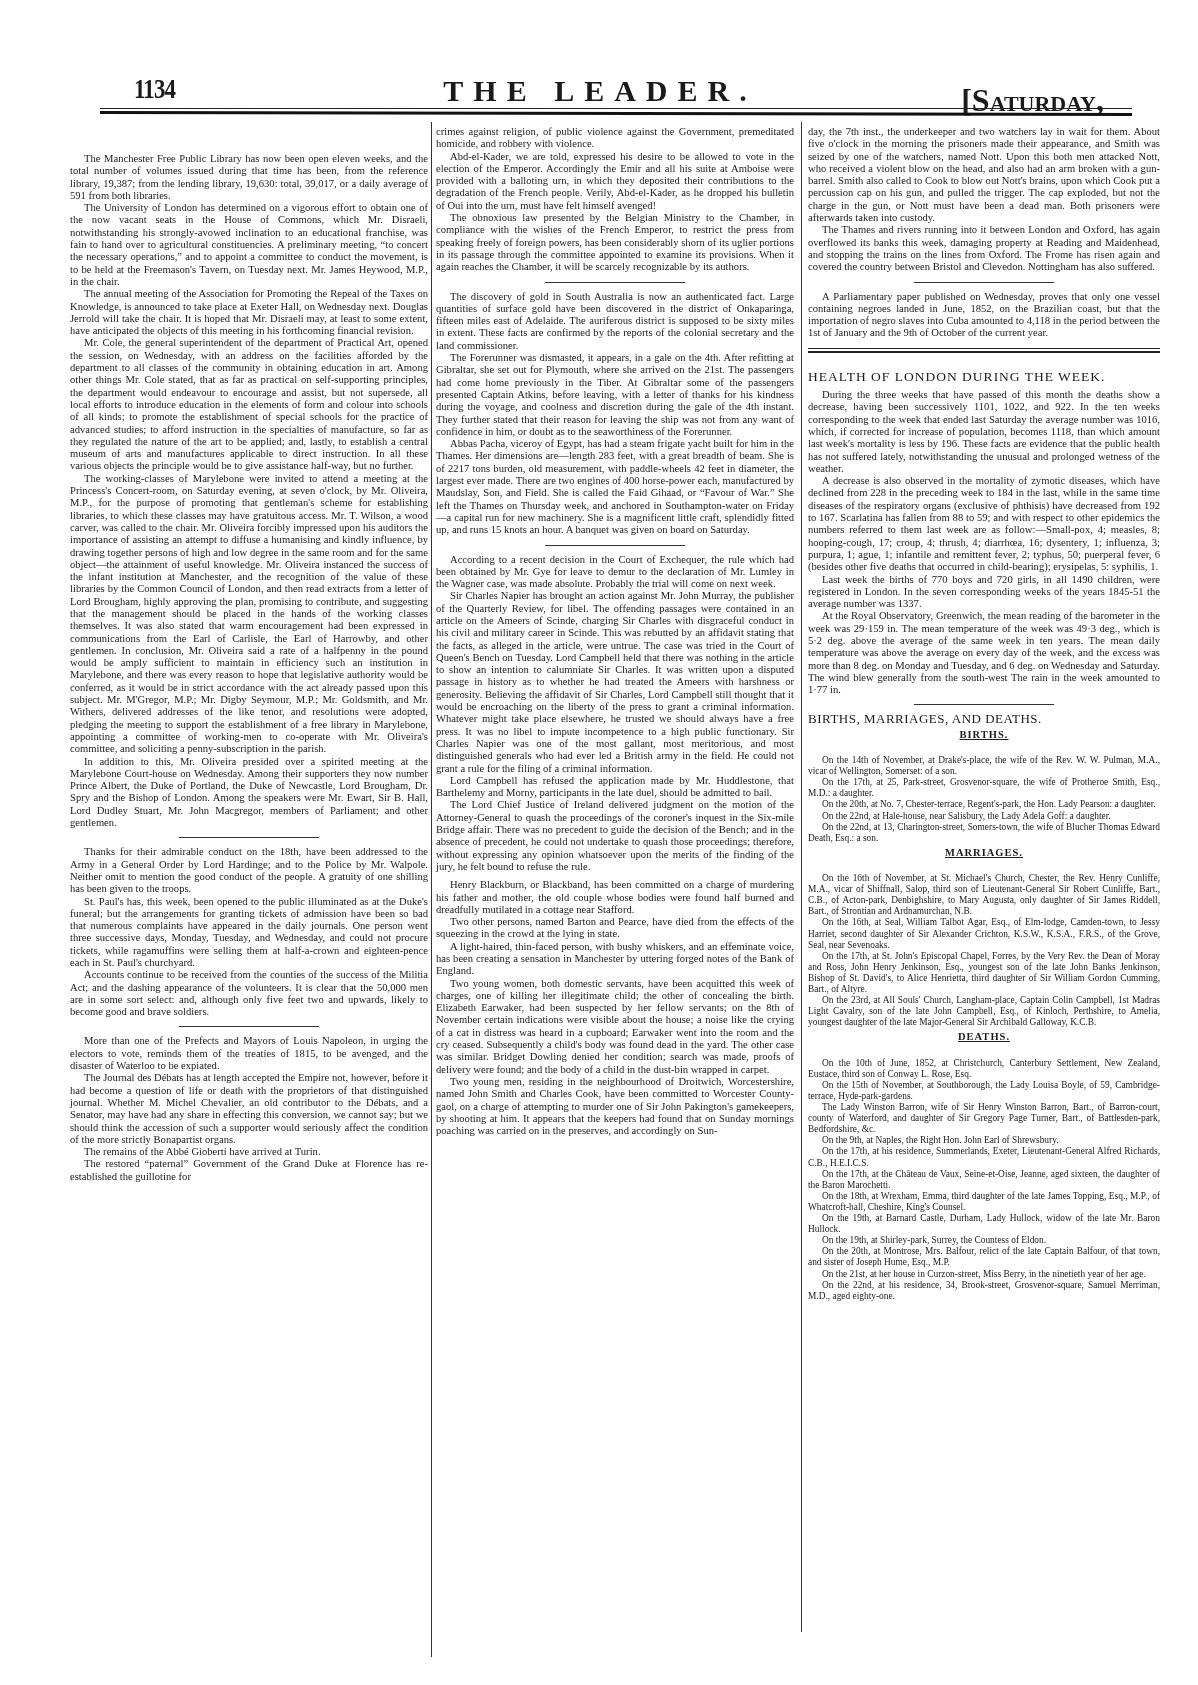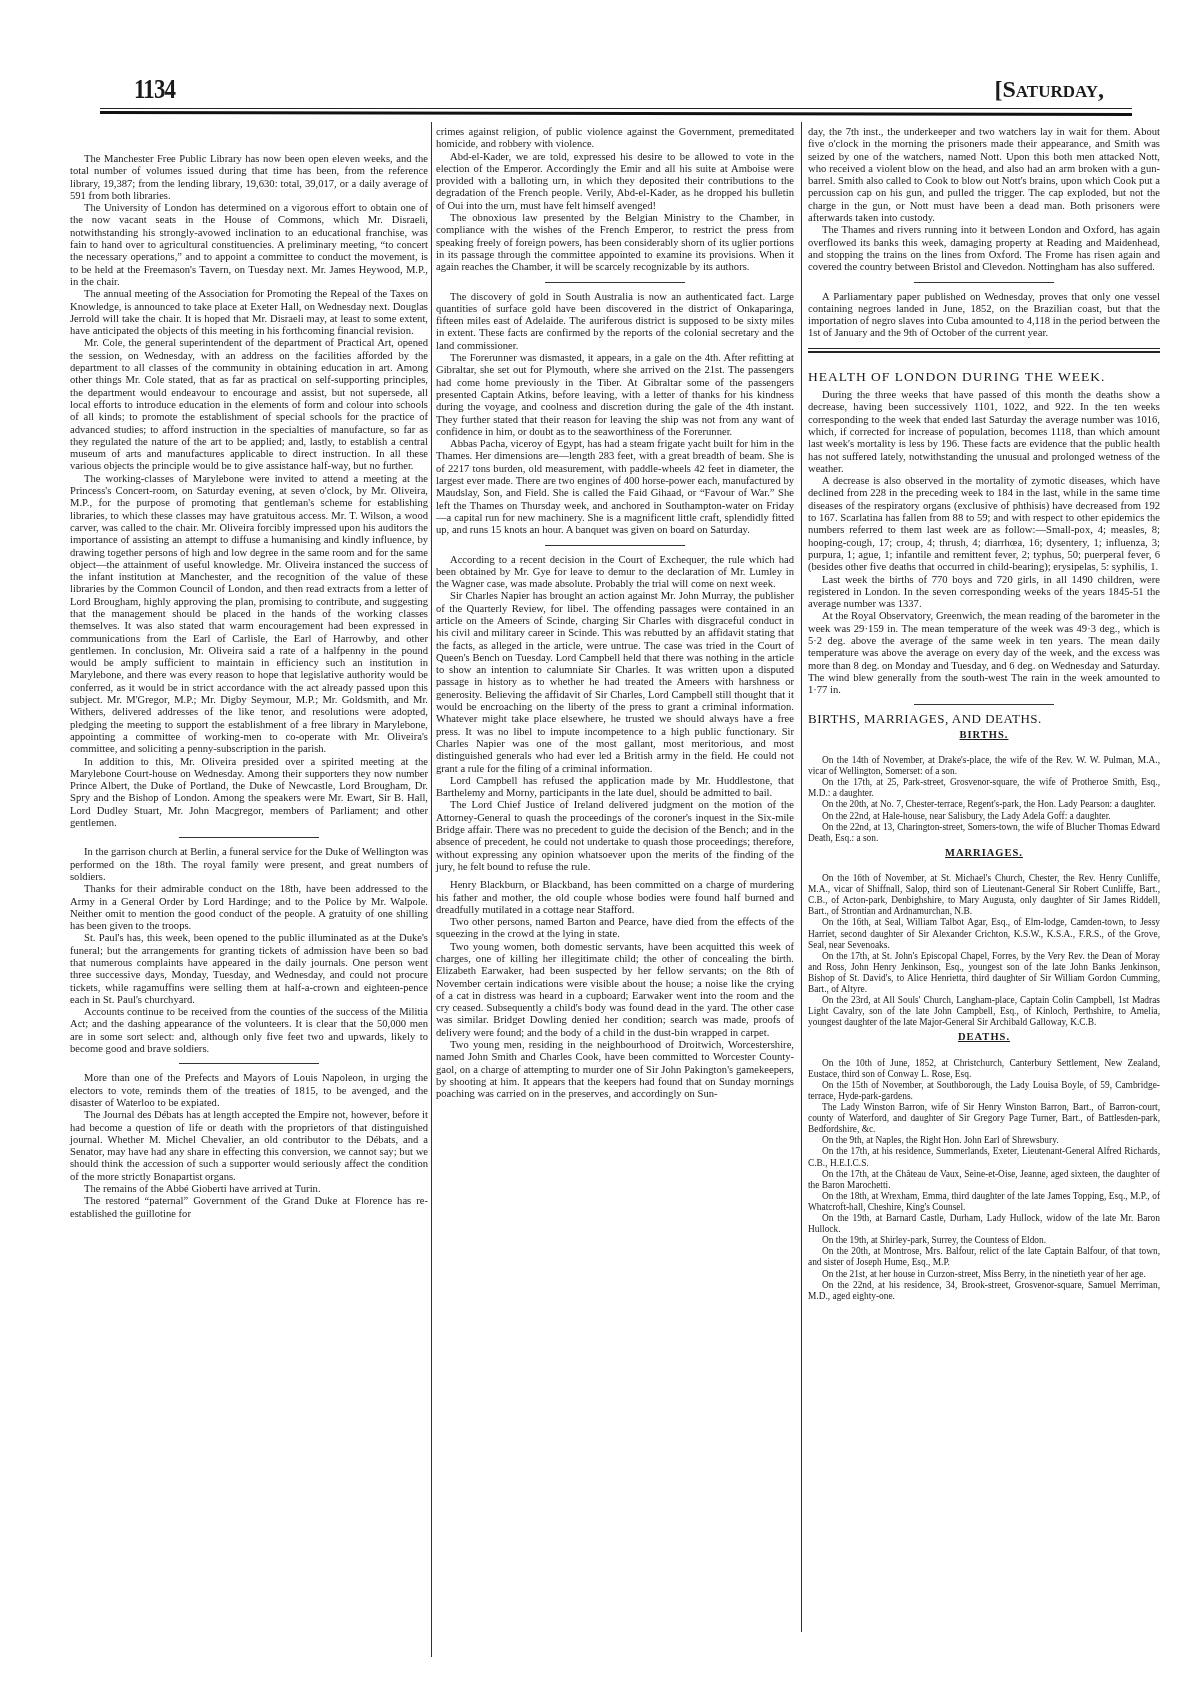--- a/index.html
+++ b/index.html
@@ -3,21 +3,21 @@
 <meta charset="utf-8">
 <style>
   html,body{margin:0;padding:0;background:#fff;}
   body{width:1198px;height:1685px;position:relative;overflow:hidden;color:#1a1a1a;
        font-family:"DejaVu Serif","Liberation Serif",serif;}
   .masthead{position:absolute;left:100px;top:70px;width:1000px;height:40px;}
   .pageno{position:absolute;left:34px;top:4px;font-size:27px;font-weight:bold;letter-spacing:-1px;
           font-family:"Liberation Serif",serif;transform:scaleX(0.85);transform-origin:left;}
   .title{position:absolute;left:0;right:0;top:4px;text-align:center;font-size:30px;letter-spacing:10px;
          font-family:"Liberation Serif",serif;font-weight:bold;}
-  .dateline{position:absolute;right:-4px;top:6px;font-size:24px;font-family:"Liberation Serif",serif;
+  .dateline{position:absolute;right:-4px;top:12px;font-size:32px;font-family:"Liberation Serif",serif;
             font-variant:small-caps;font-weight:bold;text-align:right;}
   .rule-top{position:absolute;left:100px;top:108px;width:1032px;height:0;border-top:1px solid #222;}
   .rule-top2{position:absolute;left:100px;top:112px;width:1032px;height:3px;background:#111;
              transform:skewY(0.1deg);}
   .col{position:absolute;top:126px;font-size:10.6px;line-height:12.3px;text-align:justify;
        font-family:"Liberation Serif",serif;}
   .col p{margin:0;text-indent:14px;}
   .c1{left:70px;width:358px;margin-top:27px;}
   .c2{left:436px;width:358px;}
   .c3{left:808px;width:352px;}
@@ -31,37 +31,37 @@
   h3{font-size:13px;font-weight:normal;text-align:left;margin:6px 0 2px 0;letter-spacing:.5px;}
   h4{font-size:10.5px;font-weight:bold;text-align:center;margin:3px 0 2px 0;letter-spacing:1px;text-decoration:underline;}
   .small{font-size:9.4px;line-height:11.1px;margin-top:14px;}
   .gap{height:6px;}
 </style>
 </head>
 <body>
 
 <div class="masthead">
   <div class="pageno">1134</div>
+  <div class="title">THE LEADER.</div>
   <div class="dateline">[Saturday,</div>
 </div>
 <div class="rule-top"></div>
 <div class="rule-top2"></div>
 
 <div class="vr vr1"></div>
 <div class="vr vr2"></div>
 
 <div class="col c1">
   <p>The Manchester Free Public Library has now been open eleven weeks, and the total number of volumes issued during that time has been, from the reference library, 19,387; from the lending library, 19,630: total, 39,017, or a daily average of 591 from both libraries.</p>
   <p>The University of London has determined on a vigorous effort to obtain one of the now vacant seats in the House of Commons, which Mr. Disraeli, notwithstanding his strongly-avowed inclination to an educational franchise, was fain to hand over to agricultural constituencies. A preliminary meeting, “to concert the necessary operations,” and to appoint a committee to conduct the movement, is to be held at the Freemason's Tavern, on Tuesday next. Mr. James Heywood, M.P., in the chair.</p>
   <p>The annual meeting of the Association for Promoting the Repeal of the Taxes on Knowledge, is announced to take place at Exeter Hall, on Wednesday next. Douglas Jerrold will take the chair. It is hoped that Mr. Disraeli may, at least to some extent, have anticipated the objects of this meeting in his forthcoming financial revision.</p>
   <p>Mr. Cole, the general superintendent of the department of Practical Art, opened the session, on Wednesday, with an address on the facilities afforded by the department to all classes of the community in obtaining education in art. Among other things Mr. Cole stated, that as far as practical on self-supporting principles, the department would endeavour to encourage and assist, but not supersede, all local efforts to introduce education in the elements of form and colour into schools of all kinds; to promote the establishment of special schools for the practice of advanced studies; to afford instruction in the specialties of manufacture, so far as they regulated the nature of the art to be applied; and, lastly, to establish a central museum of arts and manufactures applicable to direct instruction. In all these various objects the principle would be to give assistance half-way, but no further.</p>
   <p>The working-classes of Marylebone were invited to attend a meeting at the Princess's Concert-room, on Saturday evening, at seven o'clock, by Mr. Oliveira, M.P., for the purpose of promoting that gentleman's scheme for establishing libraries, to which these classes may have gratuitous access. Mr. T. Wilson, a wood carver, was called to the chair. Mr. Oliveira forcibly impressed upon his auditors the importance of assisting an attempt to diffuse a humanising and kindly influence, by drawing together persons of high and low degree in the same room and for the same object—the attainment of useful knowledge. Mr. Oliveira instanced the success of the infant institution at Manchester, and the recognition of the value of these libraries by the Common Council of London, and then read extracts from a letter of Lord Brougham, highly approving the plan, promising to contribute, and suggesting that the management should be placed in the hands of the working classes themselves. It was also stated that warm encouragement had been expressed in communications from the Earl of Carlisle, the Earl of Harrowby, and other gentlemen. In conclusion, Mr. Oliveira said a rate of a halfpenny in the pound would be amply sufficient to maintain in efficiency such an institution in Marylebone, and there was every reason to hope that legislative authority would be conferred, as it would be in strict accordance with the act already passed upon this subject. Mr. M'Gregor, M.P.; Mr. Digby Seymour, M.P.; Mr. Goldsmith, and Mr. Withers, delivered addresses of the like tenor, and resolutions were adopted, pledging the meeting to support the establishment of a free library in Marylebone, appointing a committee of working-men to co-operate with Mr. Oliveira's committee, and soliciting a penny-subscription in the parish.</p>
   <p>In addition to this, Mr. Oliveira presided over a spirited meeting at the Marylebone Court-house on Wednesday. Among their supporters they now number Prince Albert, the Duke of Portland, the Duke of Newcastle, Lord Brougham, Dr. Spry and the Bishop of London. Among the speakers were Mr. Ewart, Sir B. Hall, Lord Dudley Stuart, Mr. John Macgregor, members of Parliament; and other gentlemen.</p>
   <div class="short-rule"></div>
-  <p>In the garrison church at Berlin, a funeral service for the Duke of Wellington was performed on the 18th. The royal family were present, and great numbers of soldiers.</p>
   <p>Thanks for their admirable conduct on the 18th, have been addressed to the Army in a General Order by Lord Hardinge; and to the Police by Mr. Walpole. Neither omit to mention the good conduct of the people. A gratuity of one shilling has been given to the troops.</p>
   <p>St. Paul's has, this week, been opened to the public illuminated as at the Duke's funeral; but the arrangements for granting tickets of admission have been so bad that numerous complaints have appeared in the daily journals. One person went three successive days, Monday, Tuesday, and Wednesday, and could not procure tickets, while ragamuffins were selling them at half-a-crown and eighteen-pence each in St. Paul's churchyard.</p>
   <p>Accounts continue to be received from the counties of the success of the Militia Act; and the dashing appearance of the volunteers. It is clear that the 50,000 men are in some sort select: and, although only five feet two and upwards, likely to become good and brave soldiers.</p>
   <div class="short-rule"></div>
   <p>More than one of the Prefects and Mayors of Louis Napoleon, in urging the electors to vote, reminds them of the treaties of 1815, to be avenged, and the disaster of Waterloo to be expiated.</p>
   <p>The Journal des Débats has at length accepted the Empire not, however, before it had become a question of life or death with the proprietors of that distinguished journal. Whether M. Michel Chevalier, an old contributor to the Débats, and a Senator, may have had any share in effecting this conversion, we cannot say; but we should think the accession of such a supporter would seriously affect the condition of the more strictly Bonapartist organs.</p>
   <p>The remains of the Abbé Gioberti have arrived at Turin.</p>
   <p>The restored “paternal” Government of the Grand Duke at Florence has re-established the guillotine for</p>
 </div>
 
@@ -74,20 +74,21 @@
   <p>The Forerunner was dismasted, it appears, in a gale on the 4th. After refitting at Gibraltar, she set out for Plymouth, where she arrived on the 21st. The passengers had come home previously in the Tiber. At Gibraltar some of the passengers presented Captain Atkins, before leaving, with a letter of thanks for his kindness during the voyage, and coolness and discretion during the gale of the 4th instant. They further stated that their reason for leaving the ship was not from any want of confidence in him, or doubt as to the seaworthiness of the Forerunner.</p>
   <p>Abbas Pacha, viceroy of Egypt, has had a steam frigate yacht built for him in the Thames. Her dimensions are—length 283 feet, with a great breadth of beam. She is of 2217 tons burden, old measurement, with paddle-wheels 42 feet in diameter, the largest ever made. There are two engines of 400 horse-power each, manufactured by Maudslay, Son, and Field. She is called the Faid Gihaad, or “Favour of War.” She left the Thames on Thursday week, and anchored in Southampton-water on Friday—a capital run for new machinery. She is a magnificent little craft, splendidly fitted up, and runs 15 knots an hour. A banquet was given on board on Saturday.</p>
   <div class="short-rule"></div>
   <p>According to a recent decision in the Court of Exchequer, the rule which had been obtained by Mr. Gye for leave to demur to the declaration of Mr. Lumley in the Wagner case, was made absolute. Probably the trial will come on next week.</p>
   <p>Sir Charles Napier has brought an action against Mr. John Murray, the publisher of the Quarterly Review, for libel. The offending passages were contained in an article on the Ameers of Scinde, charging Sir Charles with disgraceful conduct in his civil and military career in Scinde. This was rebutted by an affidavit stating that the facts, as alleged in the article, were untrue. The case was tried in the Court of Queen's Bench on Tuesday. Lord Campbell held that there was nothing in the article to show an intention to calumniate Sir Charles. It was written upon a disputed passage in history as to whether he had treated the Ameers with harshness or generosity. Believing the affidavit of Sir Charles, Lord Campbell still thought that it would be encroaching on the liberty of the press to grant a criminal information. Whatever might take place elsewhere, he trusted we should always have a free press. It was no libel to impute incompetence to a high public functionary. Sir Charles Napier was one of the most gallant, most meritorious, and most distinguished generals who had ever led a British army in the field. He could not grant a rule for the filing of a criminal information.</p>
   <p>Lord Campbell has refused the application made by Mr. Huddlestone, that Barthelemy and Morny, participants in the late duel, should be admitted to bail.</p>
   <p>The Lord Chief Justice of Ireland delivered judgment on the motion of the Attorney-General to quash the proceedings of the coroner's inquest in the Six-mile Bridge affair. There was no precedent to guide the decision of the Bench; and in the absence of precedent, he could not undertake to quash those proceedings; therefore, without expressing any opinion whatsoever upon the merits of the finding of the jury, he felt bound to refuse the rule.</p>
   <div class="gap"></div>
   <p>Henry Blackburn, or Blackband, has been committed on a charge of murdering his father and mother, the old couple whose bodies were found half burned and dreadfully mutilated in a cottage near Stafford.</p>
   <p>Two other persons, named Barton and Pearce, have died from the effects of the squeezing in the crowd at the lying in state.</p>
+  <p>A light-haired, thin-faced person, with bushy whiskers, and an effeminate voice, has been creating a sensation in Manchester by uttering forged notes of the Bank of England.</p>
   <p>Two young women, both domestic servants, have been acquitted this week of charges, one of killing her illegitimate child; the other of concealing the birth. Elizabeth Earwaker, had been suspected by her fellow servants; on the 8th of November certain indications were visible about the house; a noise like the crying of a cat in distress was heard in a cupboard; Earwaker went into the room and the cry ceased. Subsequently a child's body was found dead in the yard. The other case was similar. Bridget Dowling denied her condition; search was made, proofs of delivery were found; and the body of a child in the dust-bin wrapped in carpet.</p>
   <p>Two young men, residing in the neighbourhood of Droitwich, Worcestershire, named John Smith and Charles Cook, have been committed to Worcester County-gaol, on a charge of attempting to murder one of Sir John Pakington's gamekeepers, by shooting at him. It appears that the keepers had found that on Sunday mornings poaching was carried on in the preserves, and accordingly on Sun-</p>
 </div>
 
 <div class="col c3">
   <p style="text-indent:0">day, the 7th inst., the underkeeper and two watchers lay in wait for them. About five o'clock in the morning the prisoners made their appearance, and Smith was seized by one of the watchers, named Nott. Upon this both men attacked Nott, who received a violent blow on the head, and also had an arm broken with a gun-barrel. Smith also called to Cook to blow out Nott's brains, upon which Cook put a percussion cap on his gun, and pulled the trigger. The cap exploded, but not the charge in the gun, or Nott must have been a dead man. Both prisoners were afterwards taken into custody.</p>
   <p>The Thames and rivers running into it between London and Oxford, has again overflowed its banks this week, damaging property at Reading and Maidenhead, and stopping the trains on the lines from Oxford. The Frome has risen again and covered the country between Bristol and Clevedon. Nottingham has also suffered.</p>
   <div class="short-rule"></div>
   <p>A Parliamentary paper published on Wednesday, proves that only one vessel containing negroes landed in June, 1852, on the Brazilian coast, but that the importation of negro slaves into Cuba amounted to 4,118 in the period between the 1st of January and the 9th of October of the current year.</p>
   <div class="dbl-rule"></div>

